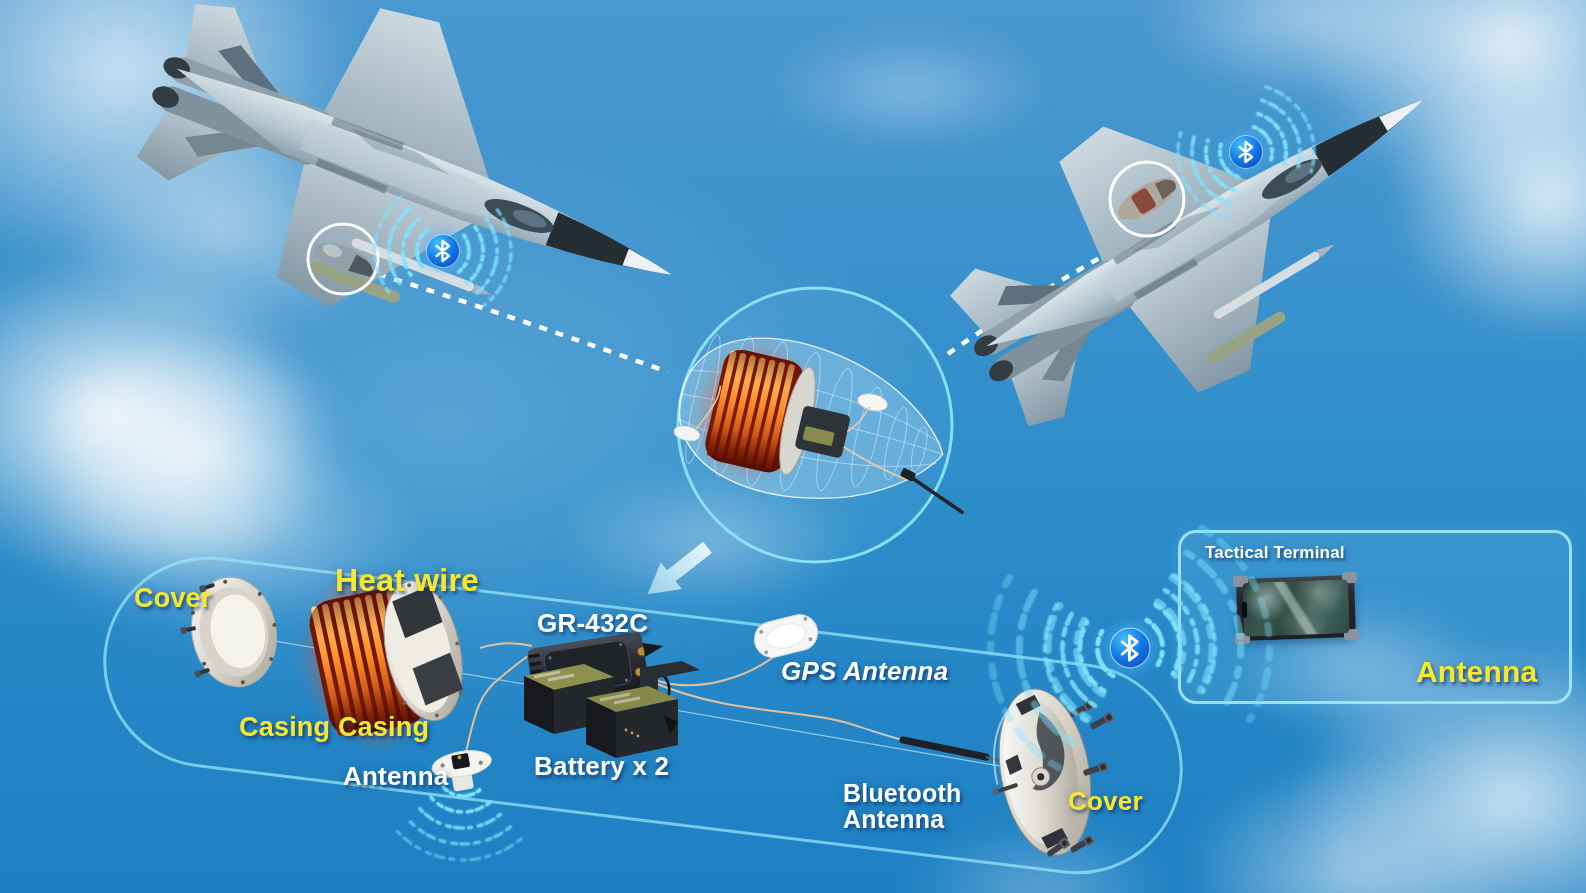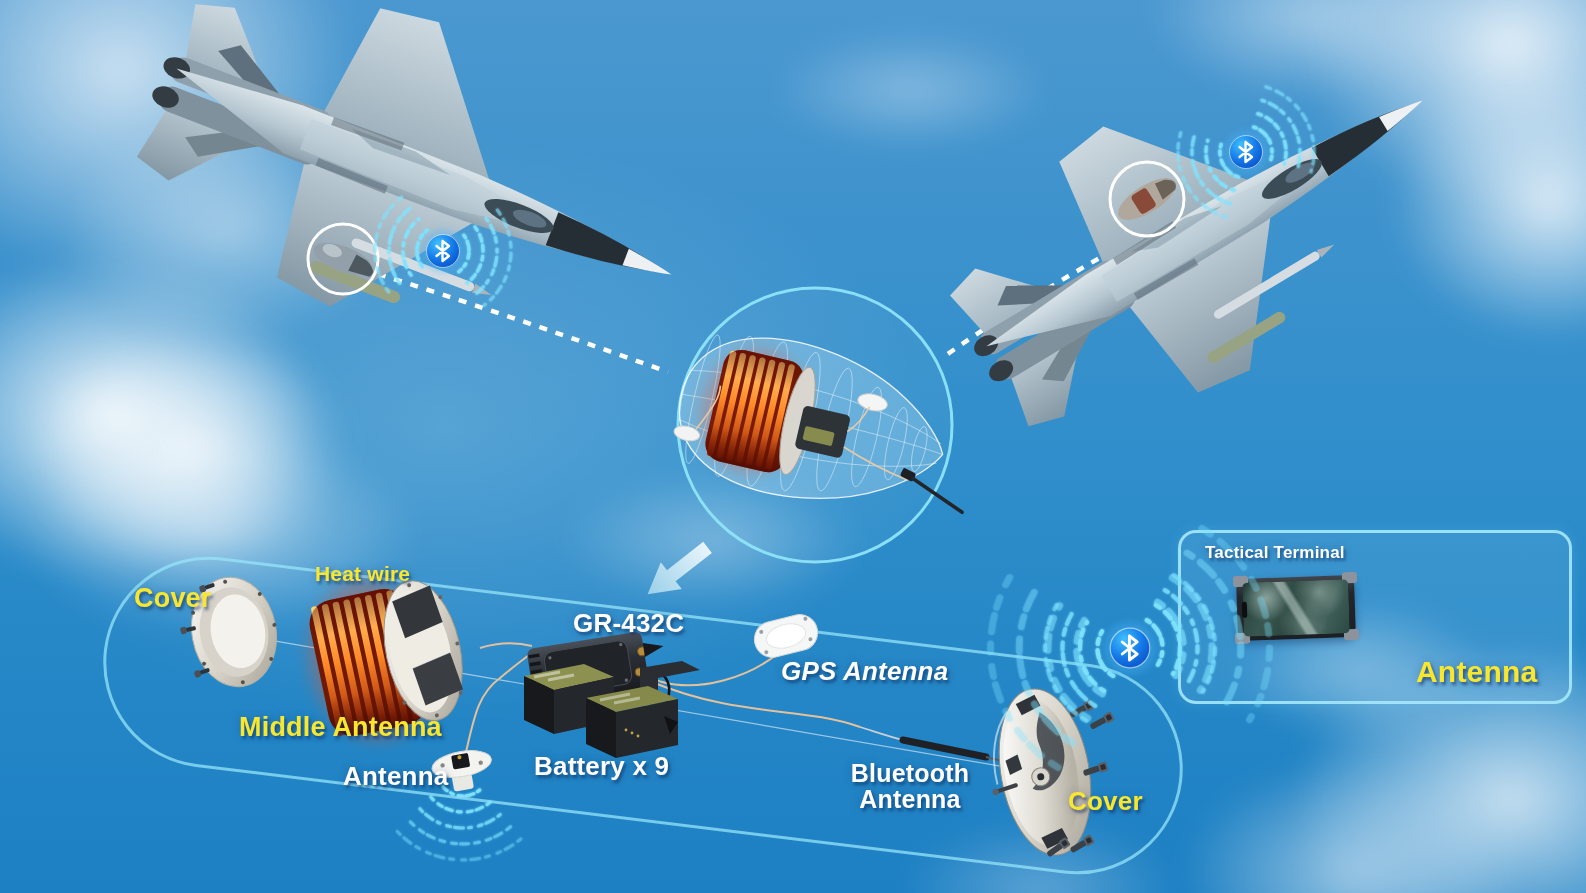--- a/index.html
+++ b/index.html
@@ -33,21 +33,21 @@
          background:#0c0e10;border-radius:3px;}
   .ph-corner{position:absolute;width:15px;height:11px;background:#8d939c;border-radius:3px;z-index:-1;}
   .ph-c1{left:-3px;top:-3px;} .ph-c2{right:-3px;top:-3px;}
   .ph-c3{left:-3px;bottom:-3px;} .ph-c4{right:-3px;bottom:-3px;}
   svg.art{position:absolute;left:0;top:0;pointer-events:none;}
   .lbl{position:absolute;font-weight:bold;white-space:nowrap;
        text-shadow:2px 3px 3px rgba(15,45,95,.55),0 0 8px rgba(15,45,95,.25);
        letter-spacing:.2px;}
   .lbl-y{color:#f9e72e;}
   .lbl-w{color:#ffffff;}
-  .lbl-2l{text-align:center;white-space:normal;line-height:1.04;}
+  .lbl-2l{white-space:normal;line-height:1.04;margin-top:20px;}
 </style>
 </head>
 <body>
 
 <div id="stage">
   <div class="sky"></div>
 
   <div class="cloud" style="left:-120px;top:-140px;width:480px;height:420px;opacity:.75;"></div>
   <div class="cloud" style="left:-100px;top:250px;width:420px;height:330px;opacity:.95;"></div>
   <div class="cloud" style="left:30px;top:330px;width:320px;height:240px;opacity:.85;"></div>
@@ -424,25 +424,25 @@
     </g>
 
     <g filter="url(#wglow)">
       <use href="#wave-side" transform="translate(1130,648) rotate(-14) scale(1.25)"></use>
       <use href="#wave-side" transform="translate(1130,648) rotate(-14) scale(2.05)" opacity=".45"></use>
     </g>
     <use href="#bt" transform="translate(1130,648) scale(1.2)"></use>
   </svg>
 
   <div class="lbl lbl-y" style="left:134px;top:583px;font-size:27px;">Cover</div>
-  <div class="lbl lbl-y" style="left:315px;top:562px;font-size:21px;">Heat wire</div>
-  <div class="lbl lbl-y" style="left:239px;top:712px;font-size:27px;">Middle Antenna</div>
+  <div class="lbl lbl-y" style="left:335px;top:562px;font-size:32px;">Heat wire</div>
+  <div class="lbl lbl-y" style="left:239px;top:712px;font-size:27px;">Casing Casing</div>
   <div class="lbl lbl-w" style="left:343px;top:761px;font-size:26px;">Antenna</div>
-  <div class="lbl lbl-w" style="left:537px;top:608px;font-size:26px;margin-left:36px;">GR-432C</div>
-  <div class="lbl lbl-w" style="left:534px;top:751px;font-size:26px;">Battery x 9</div>
+  <div class="lbl lbl-w" style="left:537px;top:608px;font-size:26px;">GR-432C</div>
+  <div class="lbl lbl-w" style="left:534px;top:751px;font-size:26px;">Battery x 2</div>
   <div class="lbl lbl-w" style="left:781px;top:656px;font-size:26px;font-style:italic;">GPS Antenna</div>
   <div class="lbl lbl-w lbl-2l" style="left:843px;top:760px;width:134px;font-size:25px;">
     <span>Bluetooth</span><br>
     <span>Antenna</span>
   </div>
   <div class="lbl lbl-y" style="left:1068px;top:786px;font-size:26px;">Cover</div>
   <div class="lbl lbl-w" style="left:1205px;top:543px;font-size:17px;">Tactical Terminal</div>
   <div class="lbl lbl-y" style="left:1416px;top:655px;font-size:30px;">Antenna</div>
 </div>
 

